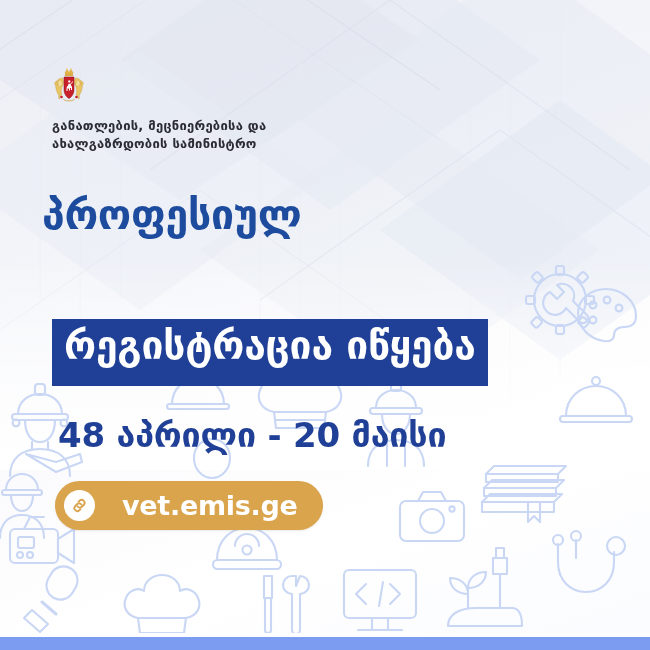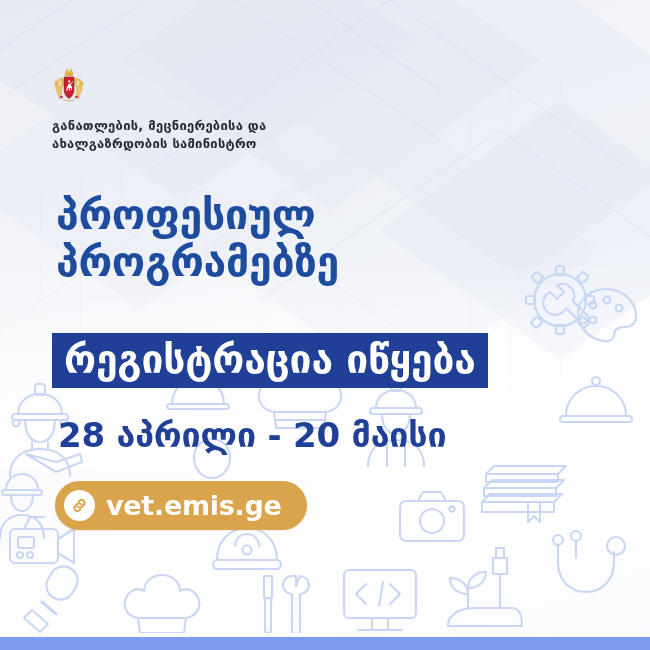--- a/index.html
+++ b/index.html
@@ -44,38 +44,38 @@
     font-size:13px;
     line-height:1.42;
     letter-spacing:.25px;
     color:#2b2b33;
     font-weight:700;
     white-space:pre-line;
   }
 
   
   .headline{
-    position:absolute;left:56px;top:192px;
+    position:absolute;left:42px;top:192px;
     width:540px;
   }
   .headline .hl{
     display:block;
     font-size:41px;
     line-height:1.14;
     font-weight:700;
     color:#1d4c9e;
     letter-spacing:-.3px;
     white-space:nowrap;
   }
 
   
   .band{
-    position:absolute;left:52px;top:333px;
+    position:absolute;left:52px;top:319px;
     background:#1f4096;
-    padding:7px 12px 9px 12px;
+    padding:7px 12px 21px 12px;
     display:inline-block;
   }
   .band-text{
     font-size:39px;
     line-height:1;
     font-weight:700;
     color:#ffffff;
     letter-spacing:-.2px;
     white-space:nowrap;
     display:block;
@@ -90,21 +90,21 @@
     color:#1f4096;
     letter-spacing:-.2px;
     white-space:nowrap;
   }
 
   
   .url-pill{
     position:absolute;left:55px;top:481px;
     height:49px;
     display:flex;align-items:center;
-    gap:11px;
+    gap:27px;
     padding:0 26px 0 9px;
     background:#d9a košič;
     background:#d9a44c;
     border-radius:26px;
     box-shadow:0 1px 2px rgba(70,50,10,.10);
     cursor:pointer;
   }
   .url-icon{
     width:31px;height:31px;border-radius:50%;
     background:#ffffff;
@@ -374,28 +374,27 @@
       <circle cx="19" cy="62" r="2.6" fill="#c8202a"></circle>
       <circle cx="49" cy="62" r="2.6" fill="#c8202a"></circle>
       <path d="M22 66 C26 70 42 70 46 66 C42 72 26 72 22 66 Z" fill="#e8c463" stroke="#bb8f3c" stroke-width=".5"></path>
     </svg>
     <div class="ministry-name">განათლების, მეცნიერებისა და
 ახალგაზრდობის სამინისტრო</div>
   </div>
 
   <div class="headline">
     <span class="hl">პროფესიულ</span>
-    <span class="hl">პროგრამებზე</span>
   </div>
 
   <div class="band">
     <span class="band-text">რეგისტრაცია იწყება</span>
   </div>
 
-  <div class="dates">28 აპრილი - 20 მაისი</div>
+  <div class="dates">48 აპრილი - 20 მაისი</div>
 
   <div class="url-pill">
     <span class="url-icon">
       <svg width="19" height="19" viewBox="0 0 24 24" fill="none" stroke="#d9a44c" stroke-width="2.4" stroke-linecap="round" stroke-linejoin="round">
         <path d="M9.6 13.2 a3.6 3.6 0 0 0 5.4 .4 l2.6 -2.6 a3.7 3.7 0 0 0 -5.2 -5.2 l-1.5 1.5"></path>
         <path d="M14.4 10.8 a3.6 3.6 0 0 0 -5.4 -.4 l-2.6 2.6 a3.7 3.7 0 0 0 5.2 5.2 l1.5 -1.5"></path>
       </svg>
     </span>
     <span class="url-text">vet.emis.ge</span>
   </div>

